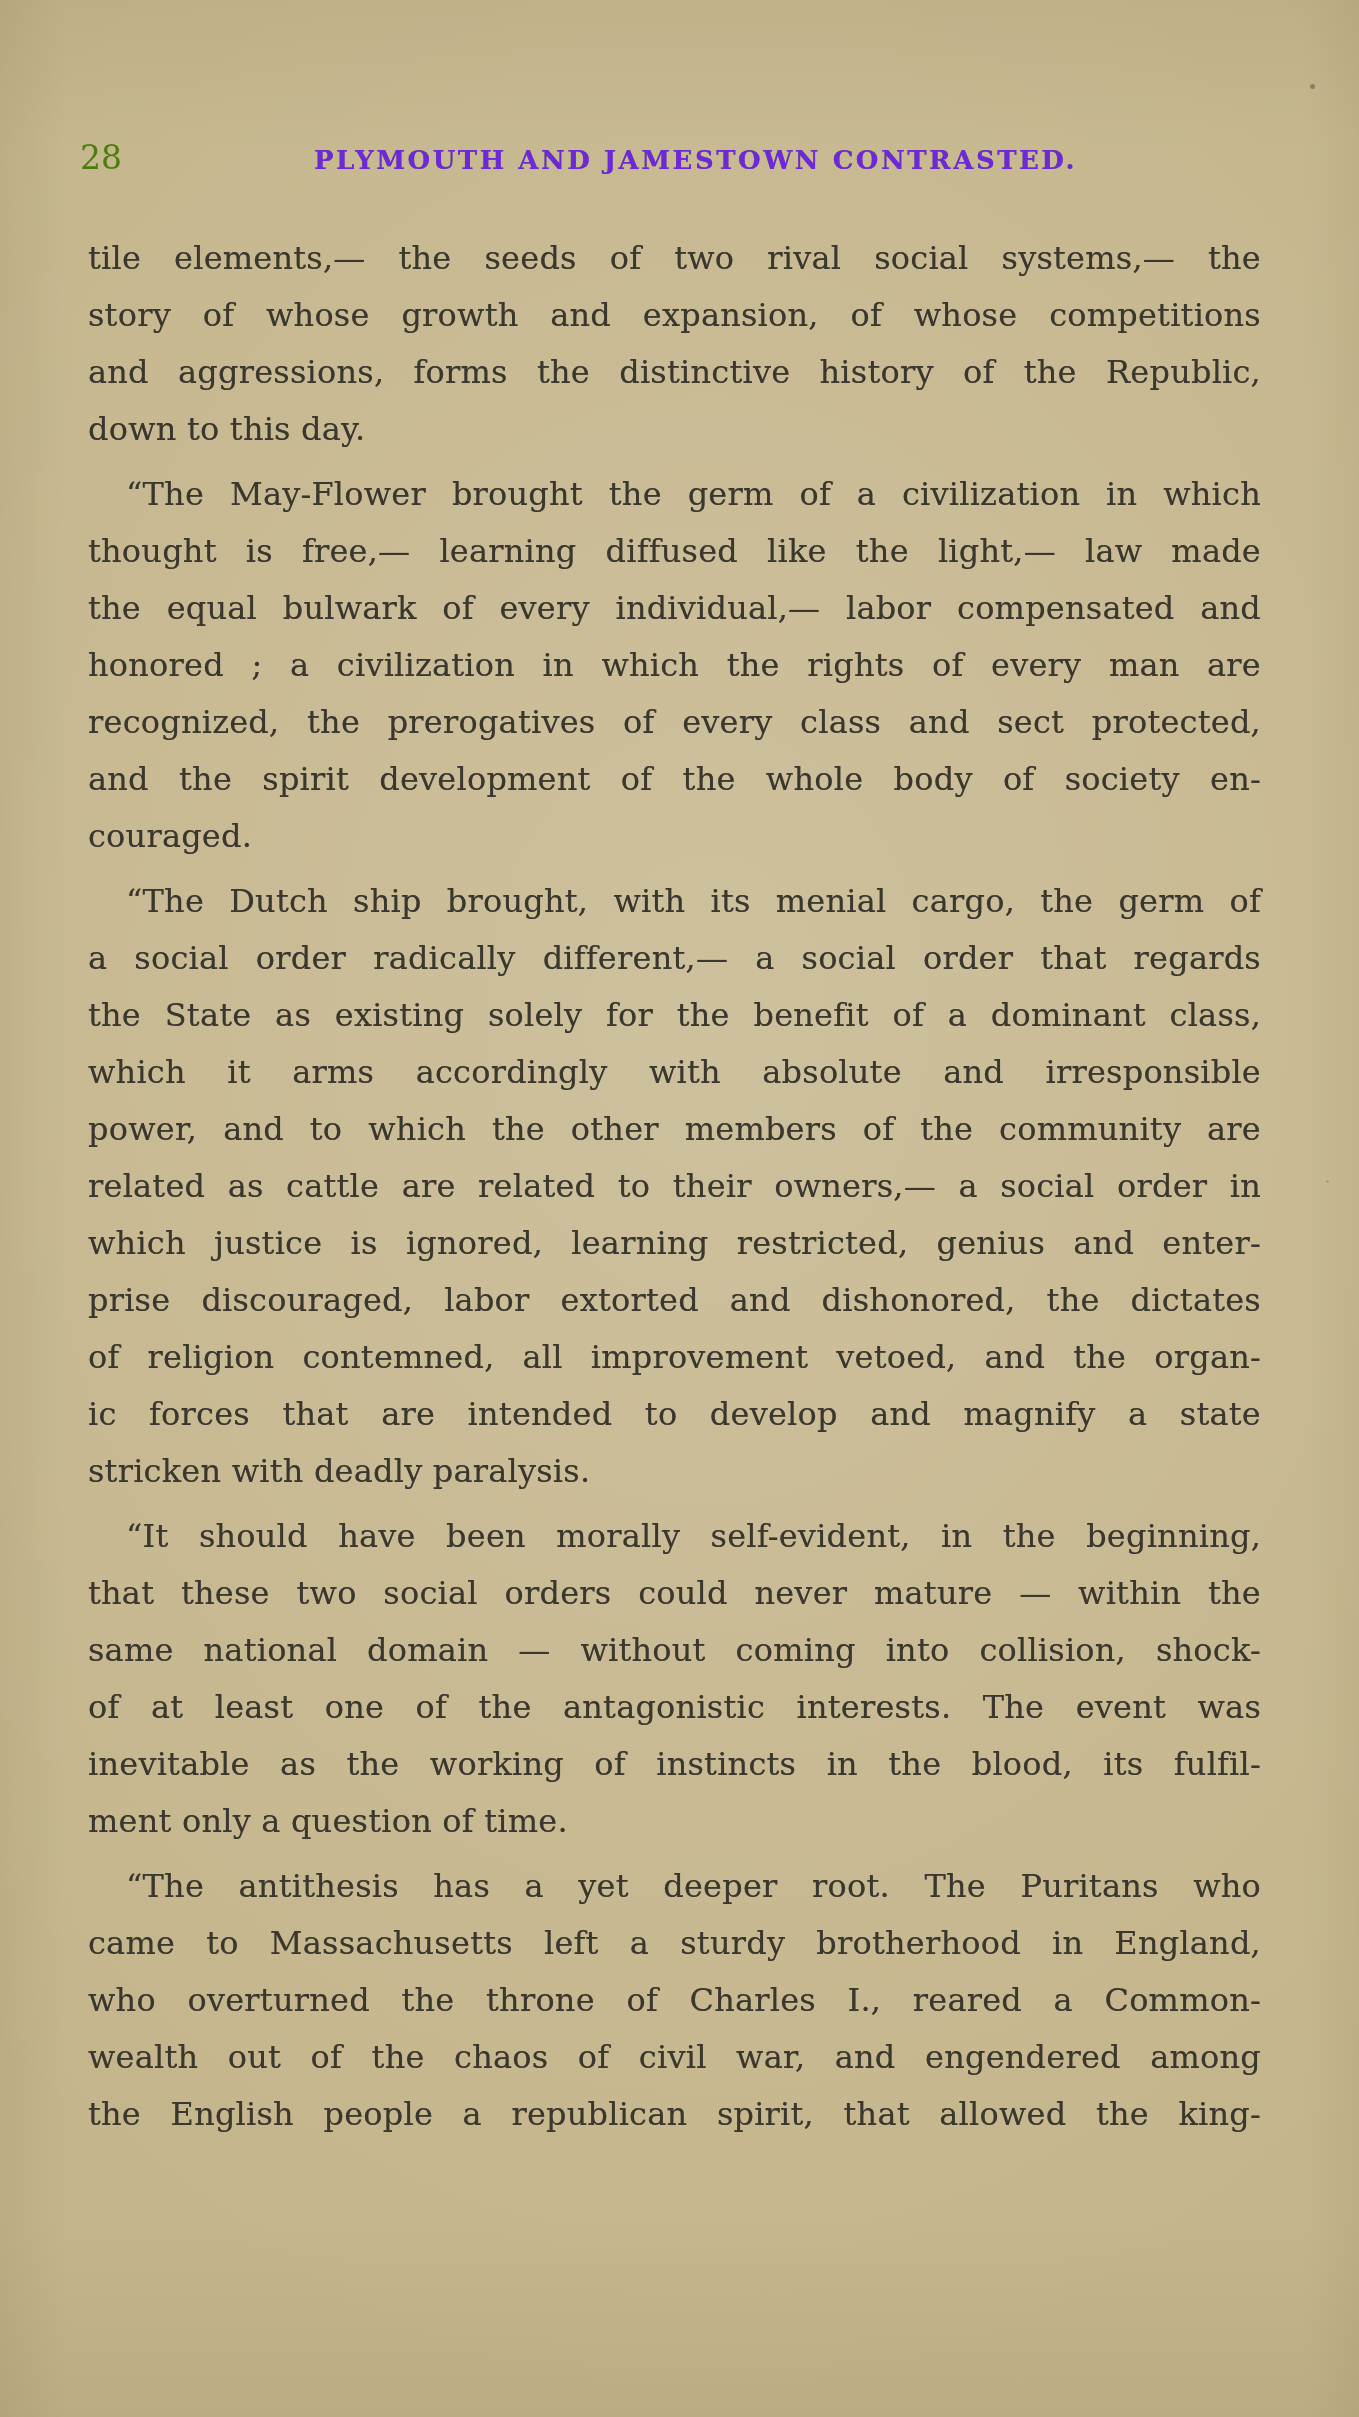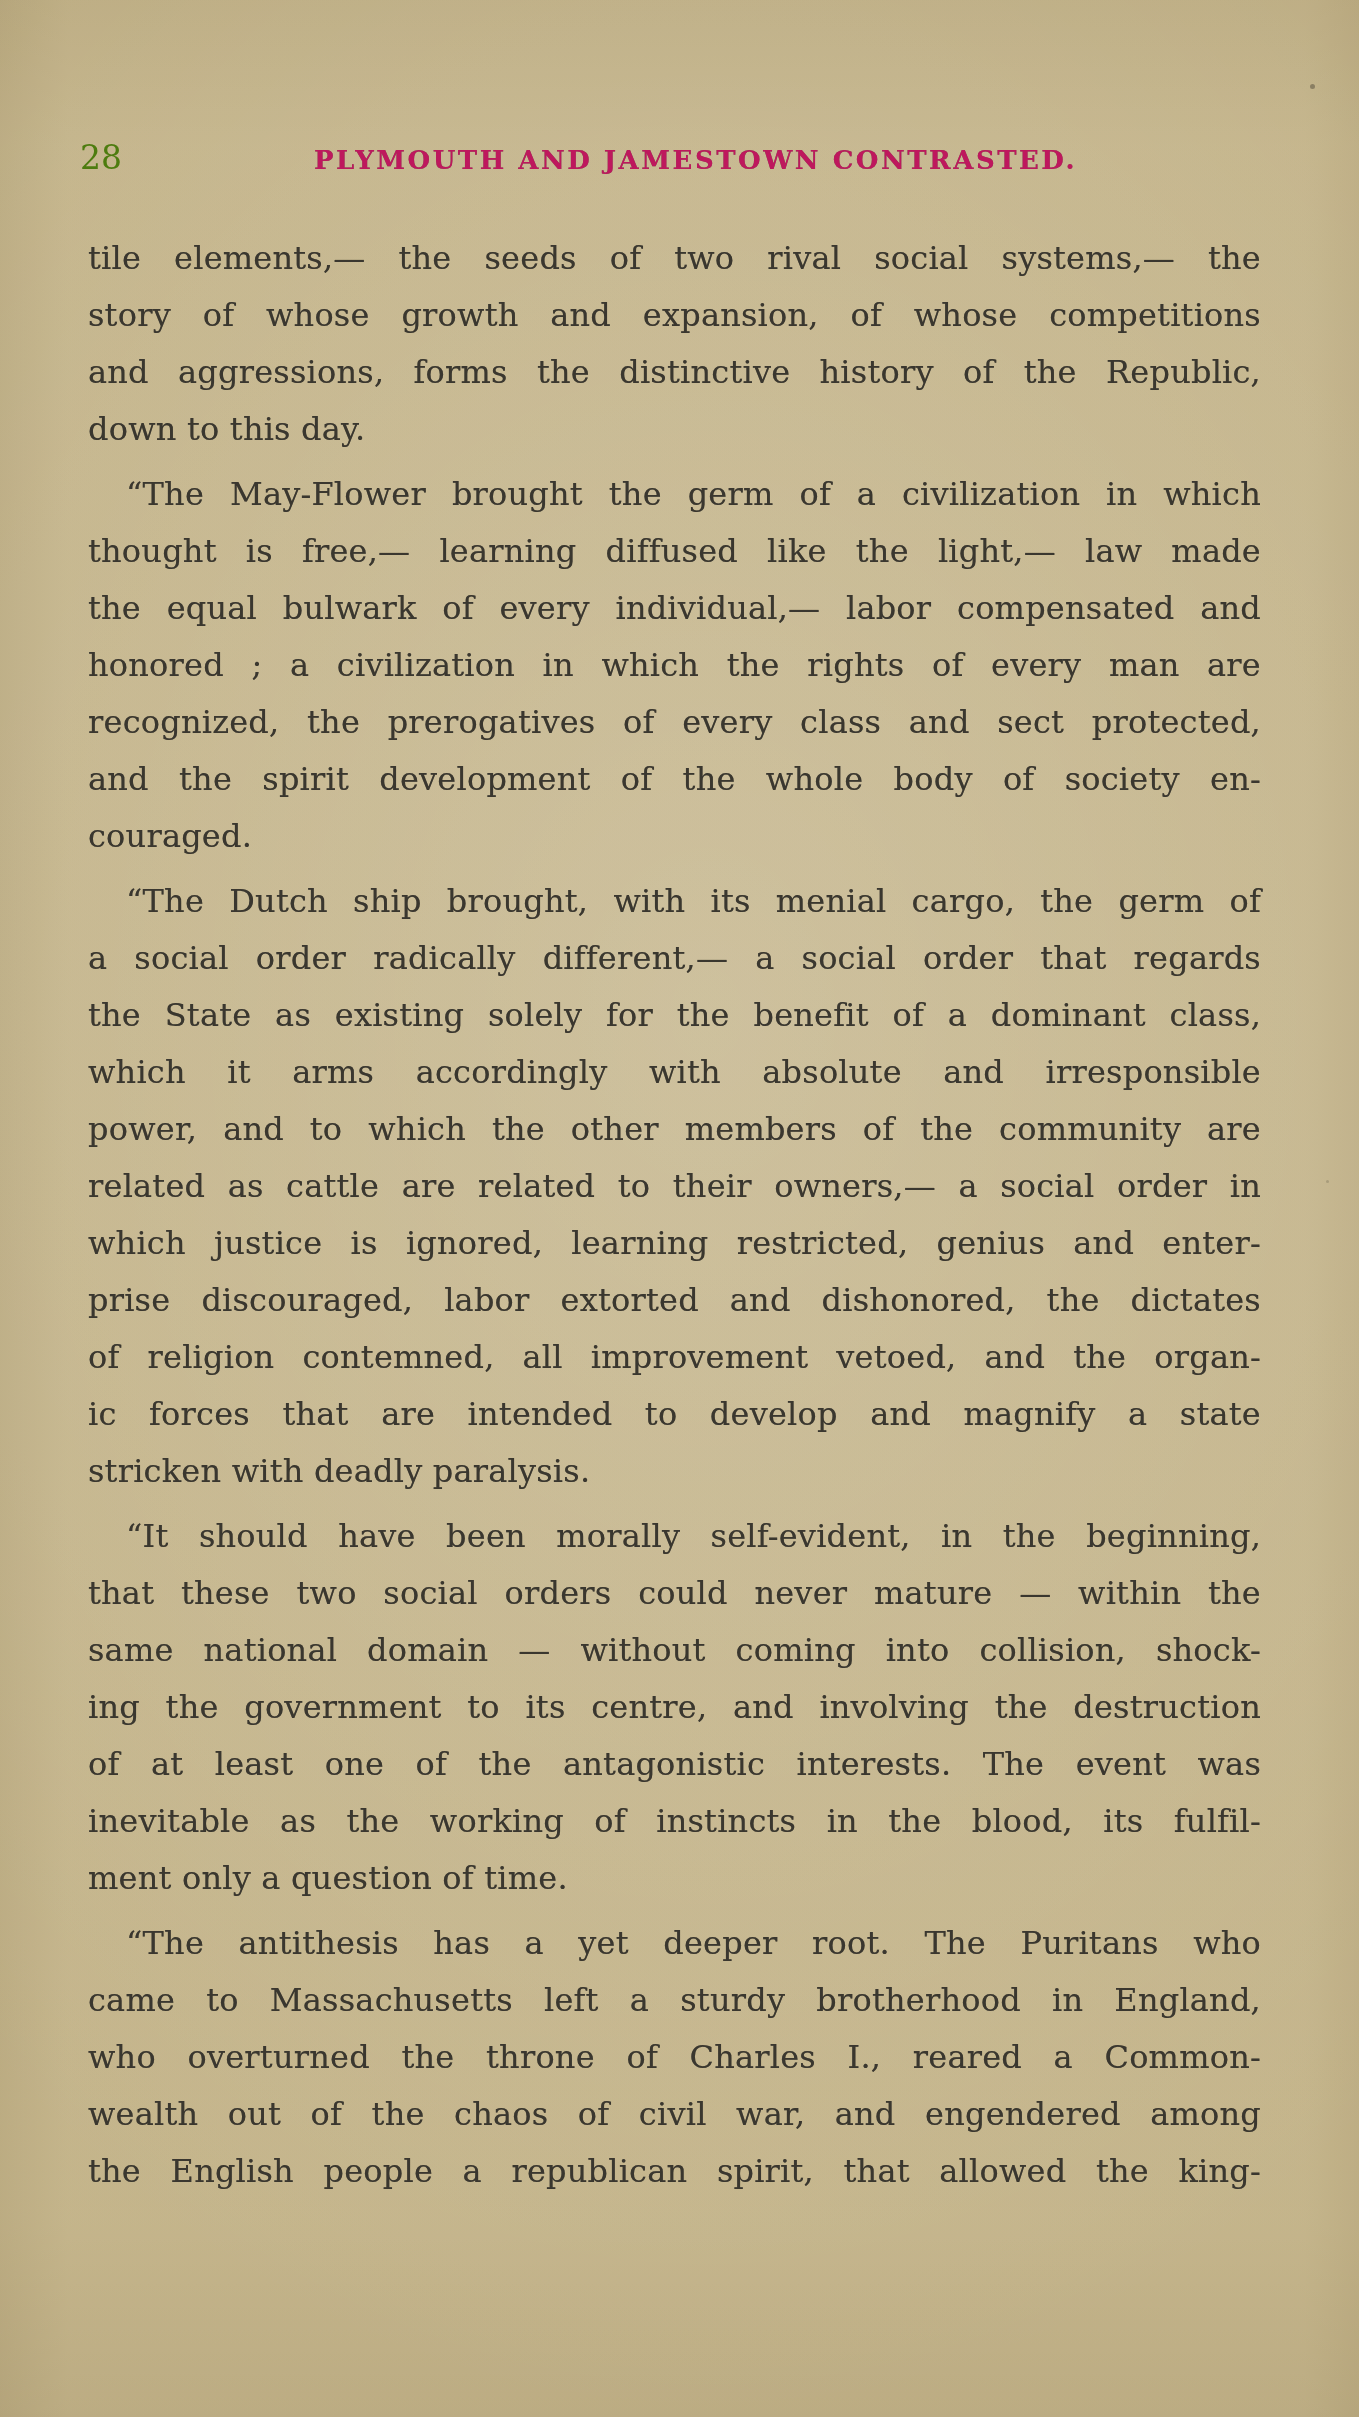--- a/index.html
+++ b/index.html
@@ -32,21 +32,21 @@
   .page-number {
     font-size: 33px;
     color: #4d7c0f;
   }
   .running-title {
     flex: 1;
     text-align: center;
     font-weight: bold;
     font-size: 26px;
     letter-spacing: 2.5px;
-    color: #be185d;
+    color: #6d28d9;
     text-shadow: 0 0 0.5px rgba(47,44,37,0.55);
   }
 
   .page-body {
     position: absolute;
     top: 222px;
     left: 80px;
     right: 90px;
     font-size: 32px;
     line-height: 57px;
@@ -106,21 +106,20 @@
       <div class="line">which justice is ignored, learning restricted, genius and enter-</div>
       <div class="line">prise discouraged, labor extorted and dishonored, the dictates</div>
       <div class="line">of religion contemned, all improvement vetoed, and the organ-</div>
       <div class="line">ic forces that are intended to develop and magnify a state</div>
       <div class="line last-left">stricken with deadly paralysis.</div>
     </div>
     <div class="para indent">
       <div class="line first">“It should have been morally self-evident, in the beginning,</div>
       <div class="line">that these two social orders could never mature — within the</div>
       <div class="line">same national domain — without coming into collision, shock-</div>
-      <div class="line">ing the government to its centre, and involving the destruction</div>
       <div class="line">of at least one of the antagonistic interests. The event was</div>
       <div class="line">inevitable as the working of instincts in the blood, its fulfil-</div>
       <div class="line last-left">ment only a question of time.</div>
     </div>
     <div class="para indent">
       <div class="line first">“The antithesis has a yet deeper root. The Puritans who</div>
       <div class="line">came to Massachusetts left a sturdy brotherhood in England,</div>
       <div class="line">who overturned the throne of Charles I., reared a Common-</div>
       <div class="line">wealth out of the chaos of civil war, and engendered among</div>
       <div class="line">the English people a republican spirit, that allowed the king-</div>

